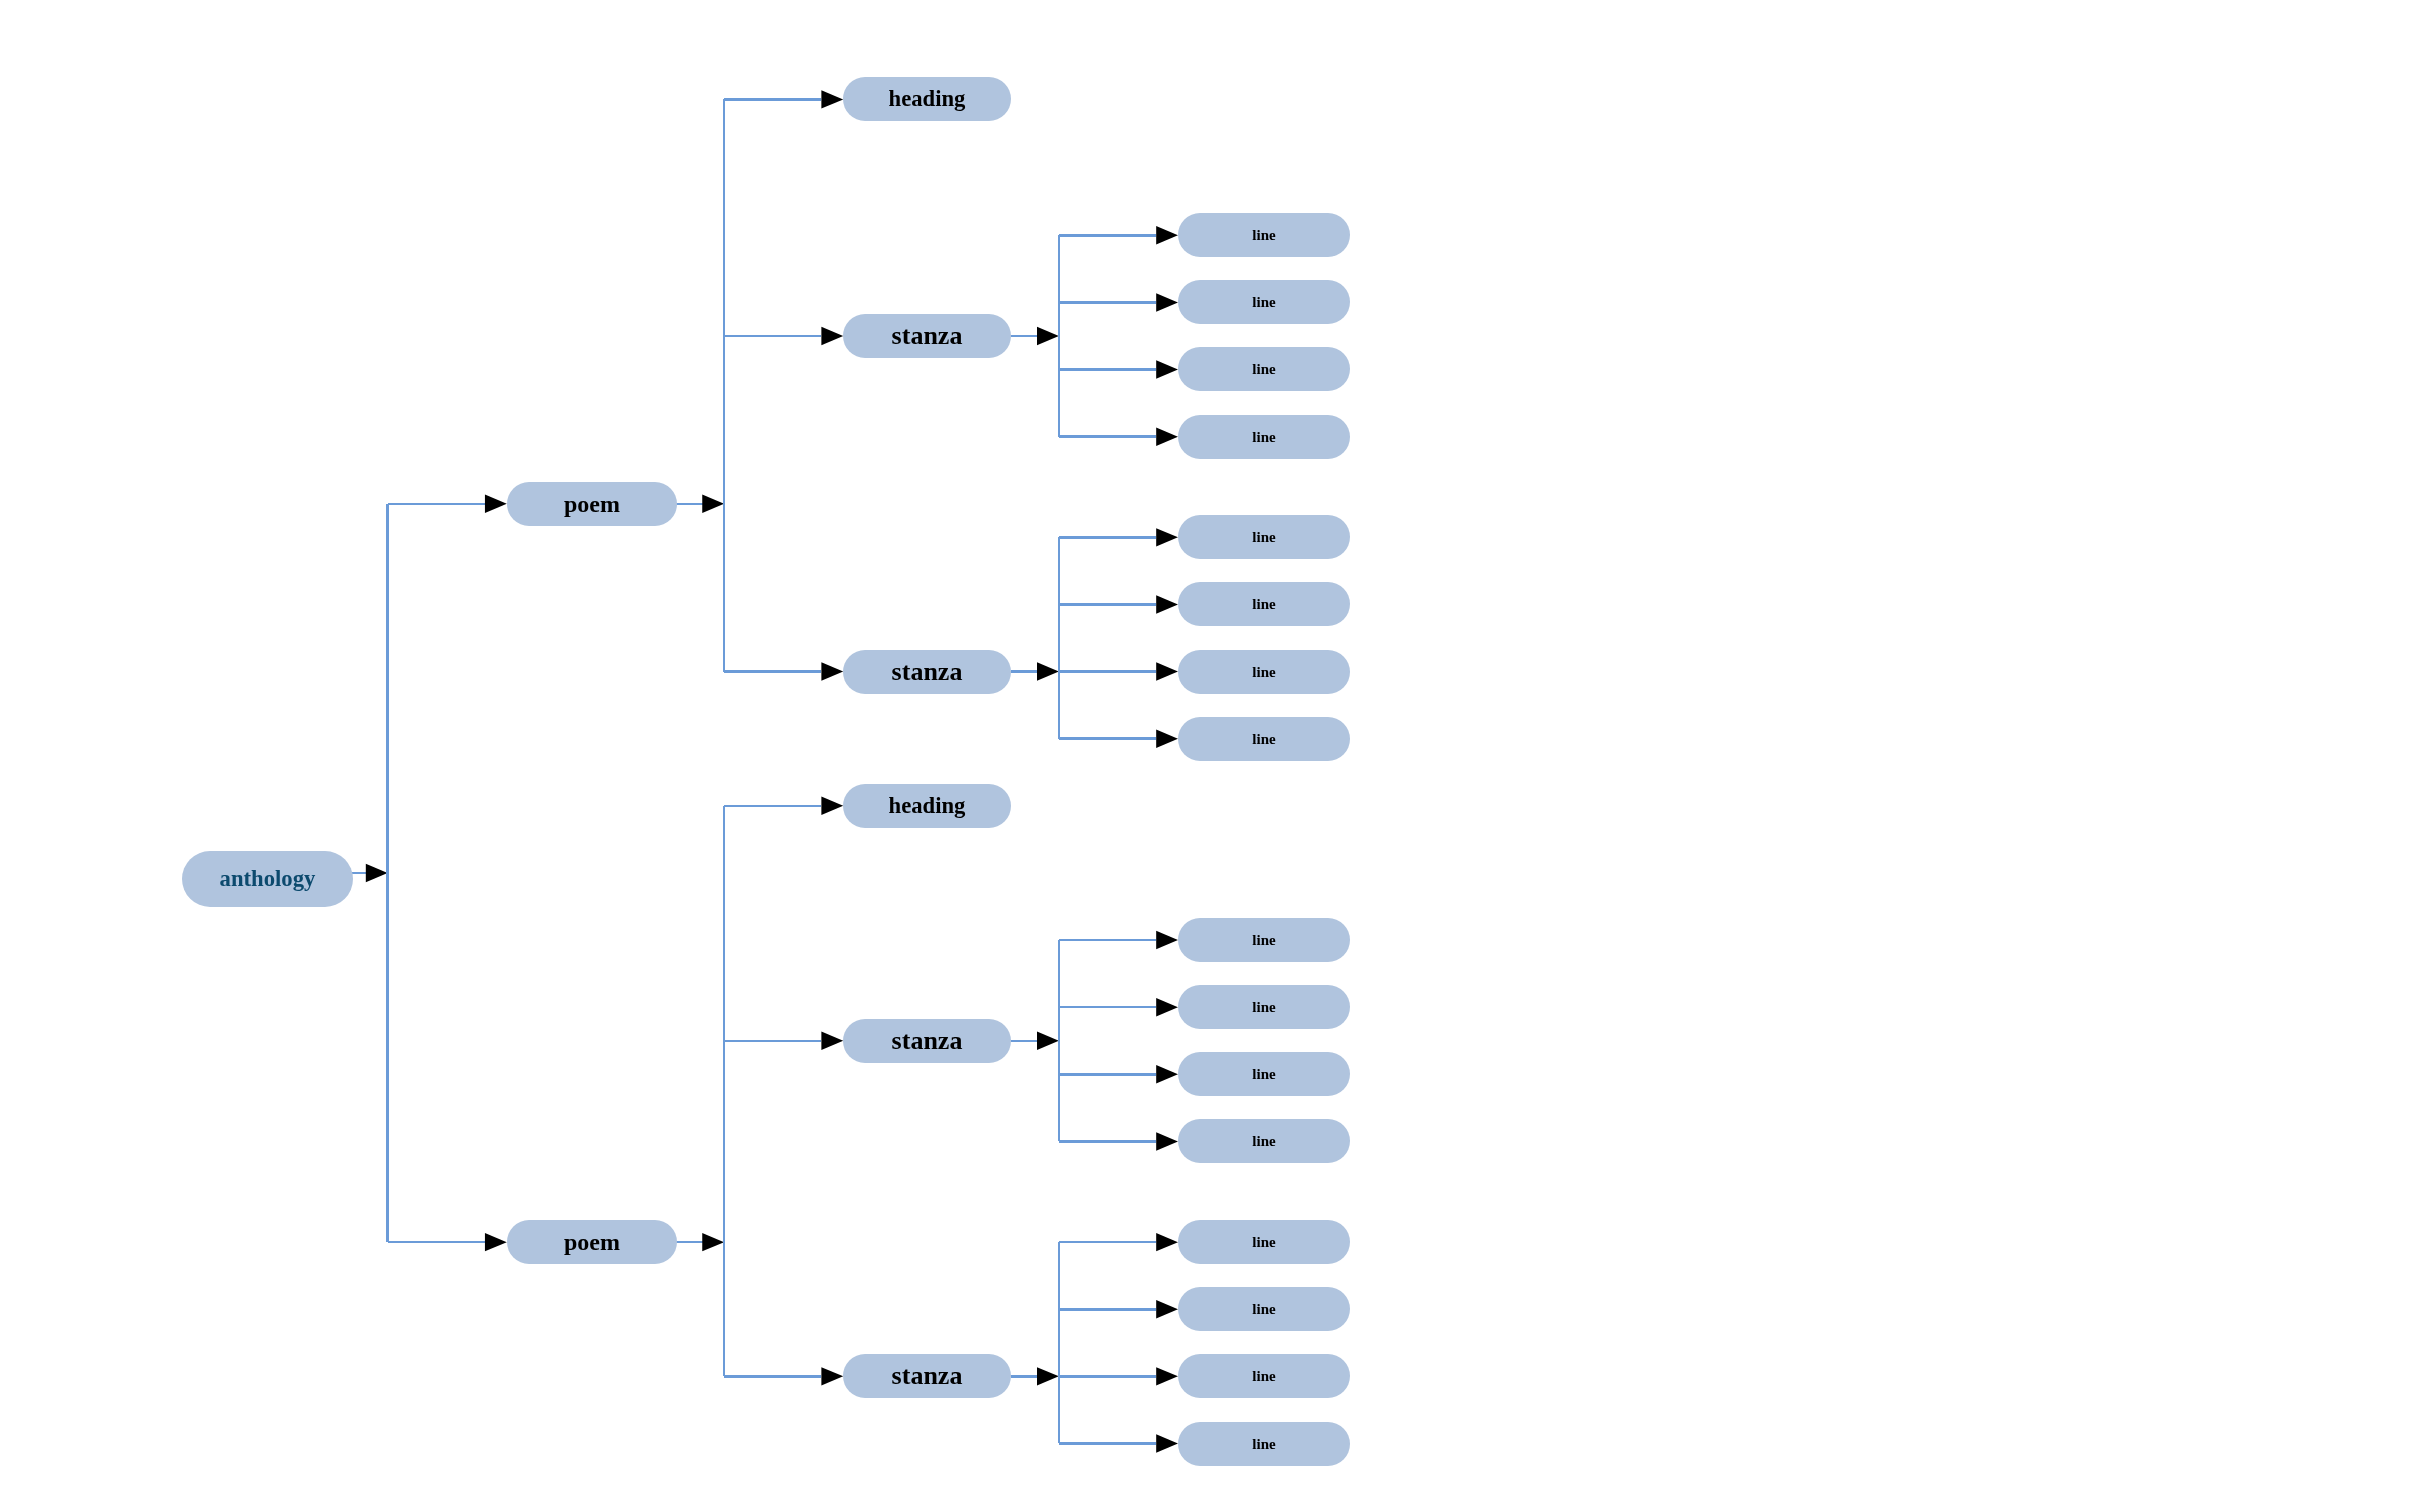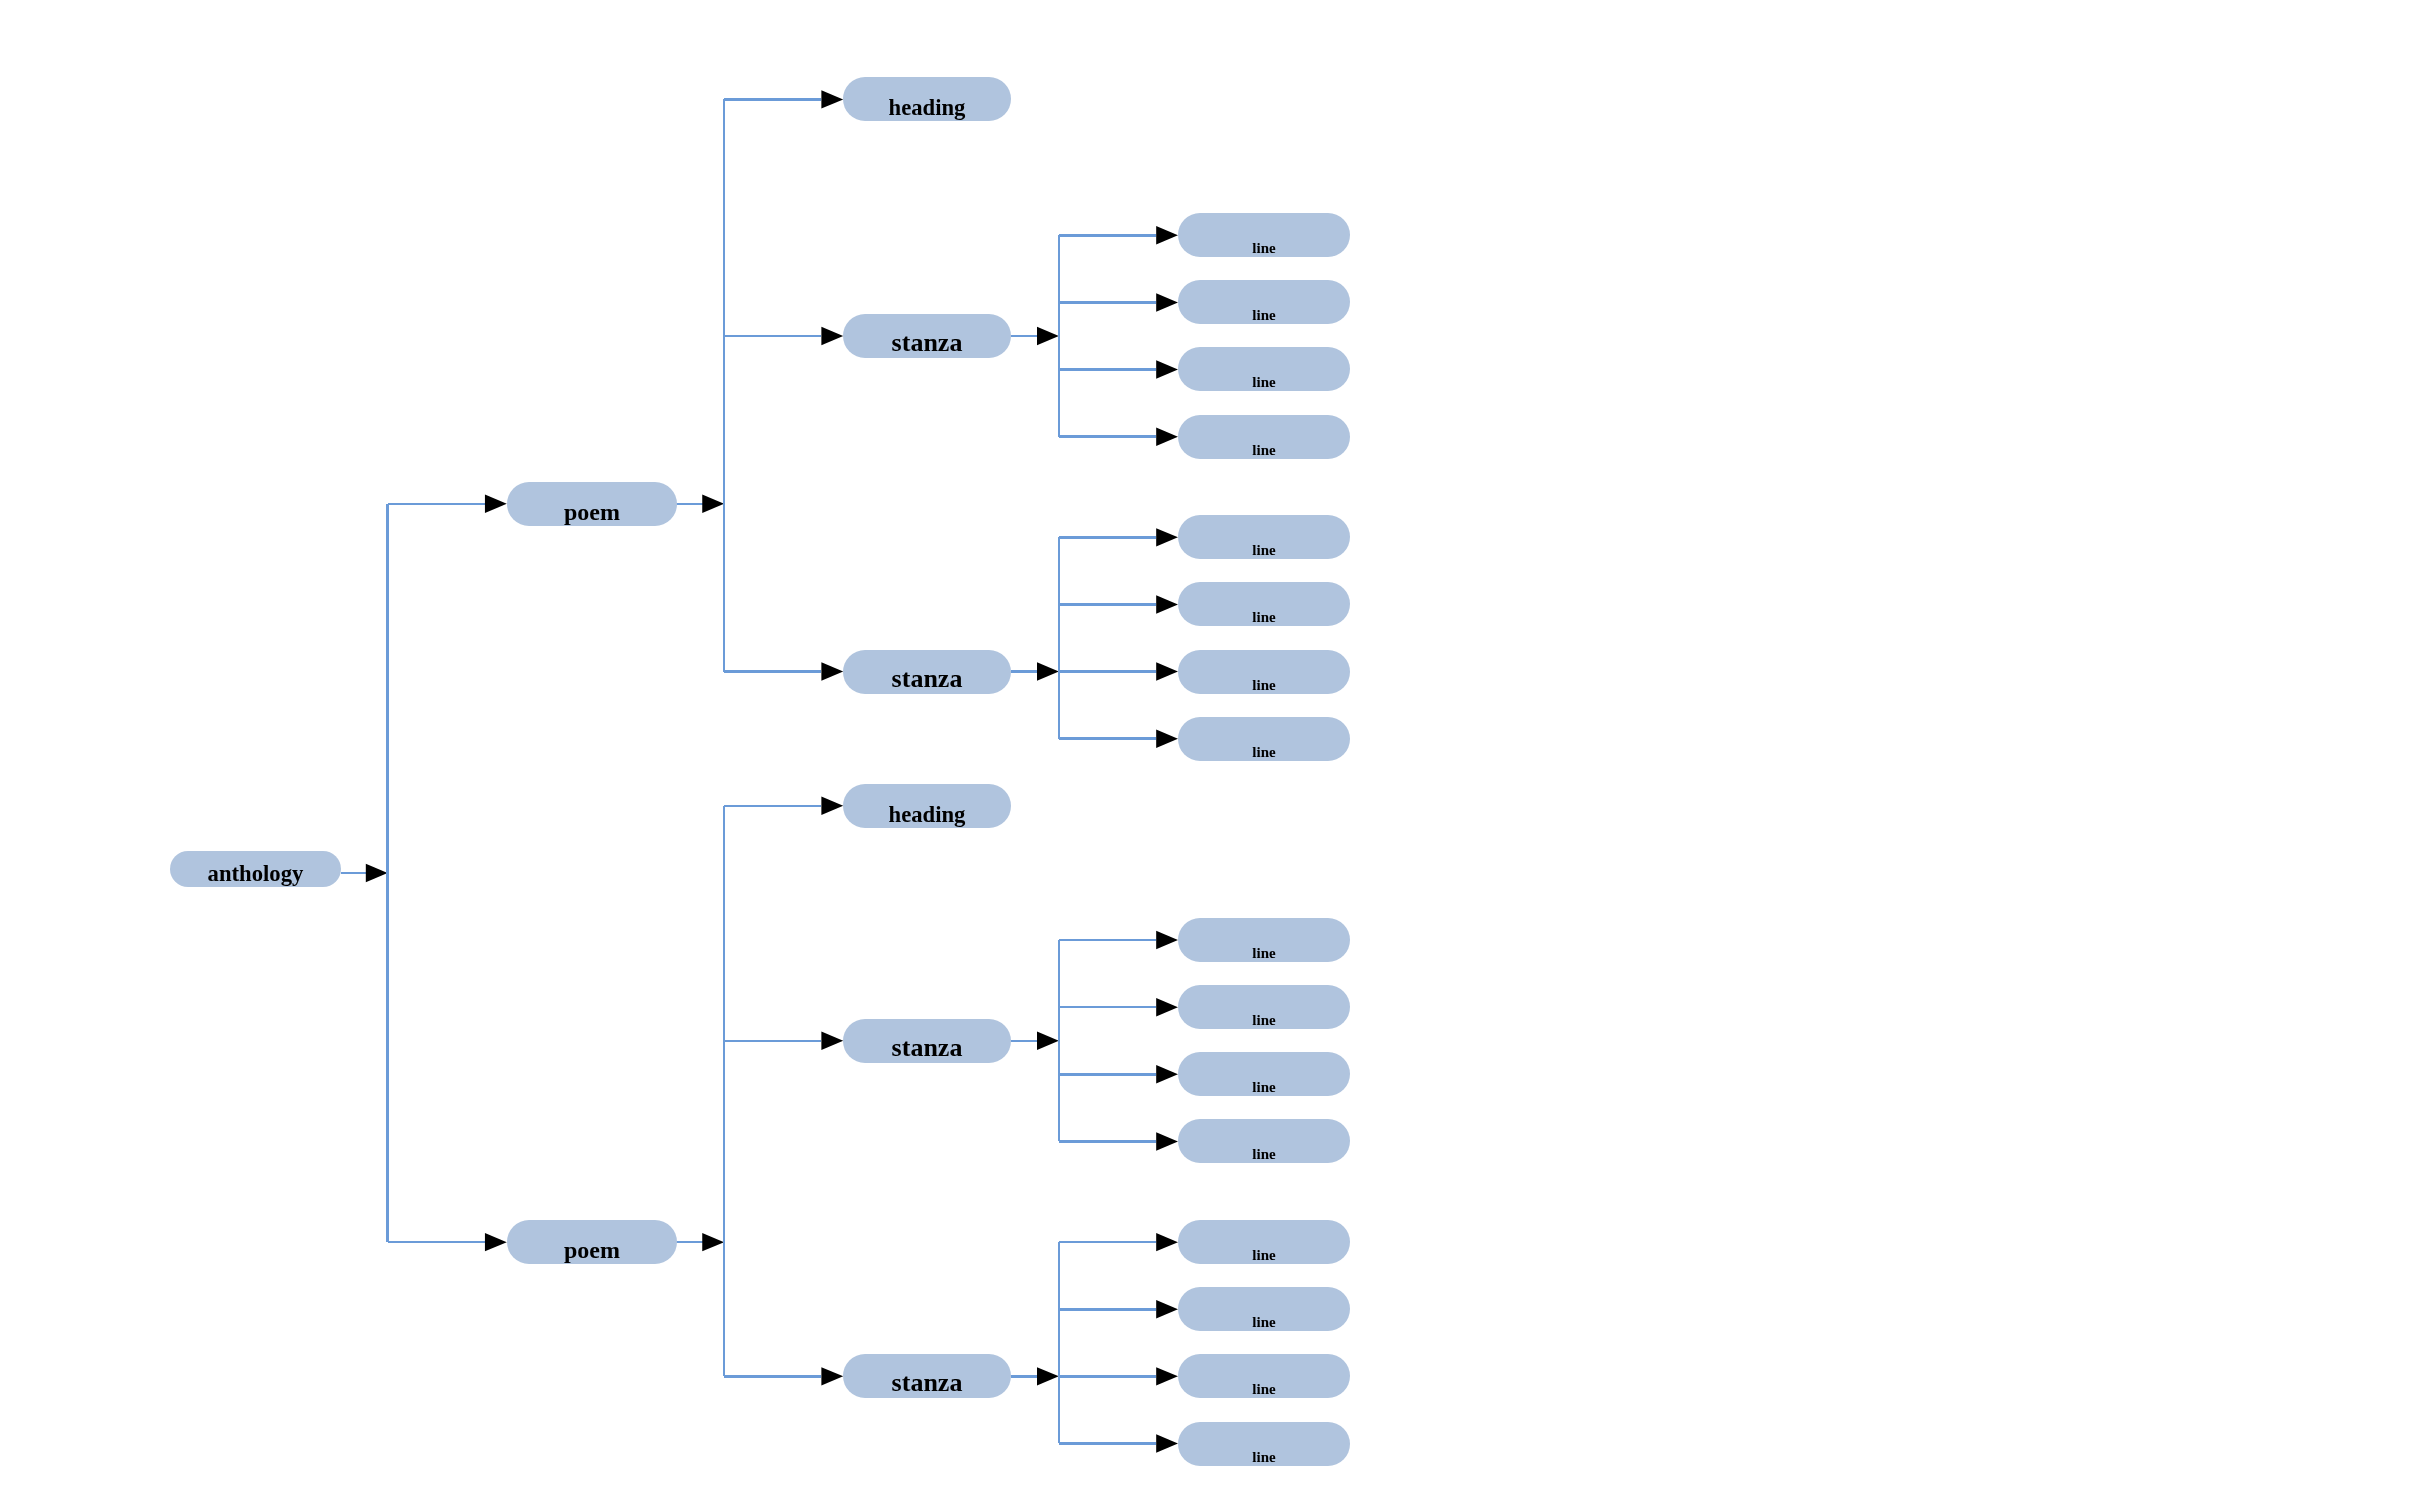--- a/index.html
+++ b/index.html
@@ -1,20 +1,20 @@
 <!DOCTYPE html>
 <html style="font-size:13.4px"><head>
 <meta charset="utf-8">
 <style>
   html,body{margin:0;padding:0;background:#ffffff;}
   body{width:2413px;height:1511px;overflow:hidden;
        font-family:"Liberation Serif","DejaVu Serif",serif;}
   #stage{position:relative;width:2413px;height:1511px;background:#ffffff;}
   svg#edges{position:absolute;left:0;top:0;width:2413px;height:1511px;}
-  .node{position:absolute;display:flex;align-items:flex-end;justify-content:center;
+  .node{position:absolute;display:flex;align-items:center;justify-content:center;
         background:#b0c4de;border-radius:838px;color:#000000;
         font-weight:bold;font-family:"Liberation Serif","DejaVu Serif",serif;
         white-space:nowrap;box-sizing:border-box;}
   .node.n-anthology{font-size:22.7px;}
   .node.n-poem{font-size:24px;}
   .node.n-heading{font-size:22.7px;}
   .node.n-stanza{font-size:26px;}
   .node.n-line{font-size:15px;}
 </style>
 </head>
@@ -86,21 +86,21 @@
       <line x1="1262" y1="1480" x2="1378" y2="1480" stroke="#6b9bd8" stroke-width="3" shape-rendering="crispEdges"></line>
       <polygon points="1404,1480 1378,1469 1378,1491" fill="#000000"></polygon>
       <line x1="1262" y1="1560" x2="1378" y2="1560" stroke="#6b9bd8" stroke-width="3" shape-rendering="crispEdges"></line>
       <polygon points="1404,1560 1378,1549 1378,1571" fill="#000000"></polygon>
       <line x1="1262" y1="1640" x2="1378" y2="1640" stroke="#6b9bd8" stroke-width="3" shape-rendering="crispEdges"></line>
       <polygon points="1404,1640 1378,1629 1378,1651" fill="#000000"></polygon>
       <line x1="1262" y1="1720" x2="1378" y2="1720" stroke="#6b9bd8" stroke-width="3" shape-rendering="crispEdges"></line>
       <polygon points="1404,1720 1378,1709 1378,1731" fill="#000000"></polygon>
     </svg>
   <div id="node-layer">
-      <div class="node n-anthology" style="left: 170px; top: 851px; width: 171px; height: 36px; background: rgb(176, 196, 222); color: #000000;">
+      <div class="node n-anthology" style="left: 182px; top: 851px; width: 171px; height: 56px; background: rgb(176, 196, 222); color: #0c4a6e;">
         <span>anthology</span>
       </div>
       <div class="node n-poem" style="left: 507px; top: 482px; width: 170px; height: 44px; background: rgb(176, 196, 222); color: rgb(0, 0, 0);">
         <span>poem</span>
       </div>
       <div class="node n-heading" style="left: 843px; top: 77px; width: 168px; height: 44px; background: rgb(176, 196, 222); color: rgb(0, 0, 0);">
         <span>heading</span>
       </div>
       <div class="node n-stanza" style="left: 843px; top: 314px; width: 168px; height: 44px; background: rgb(176, 196, 222); color: rgb(0, 0, 0);">
         <span>stanza</span>

